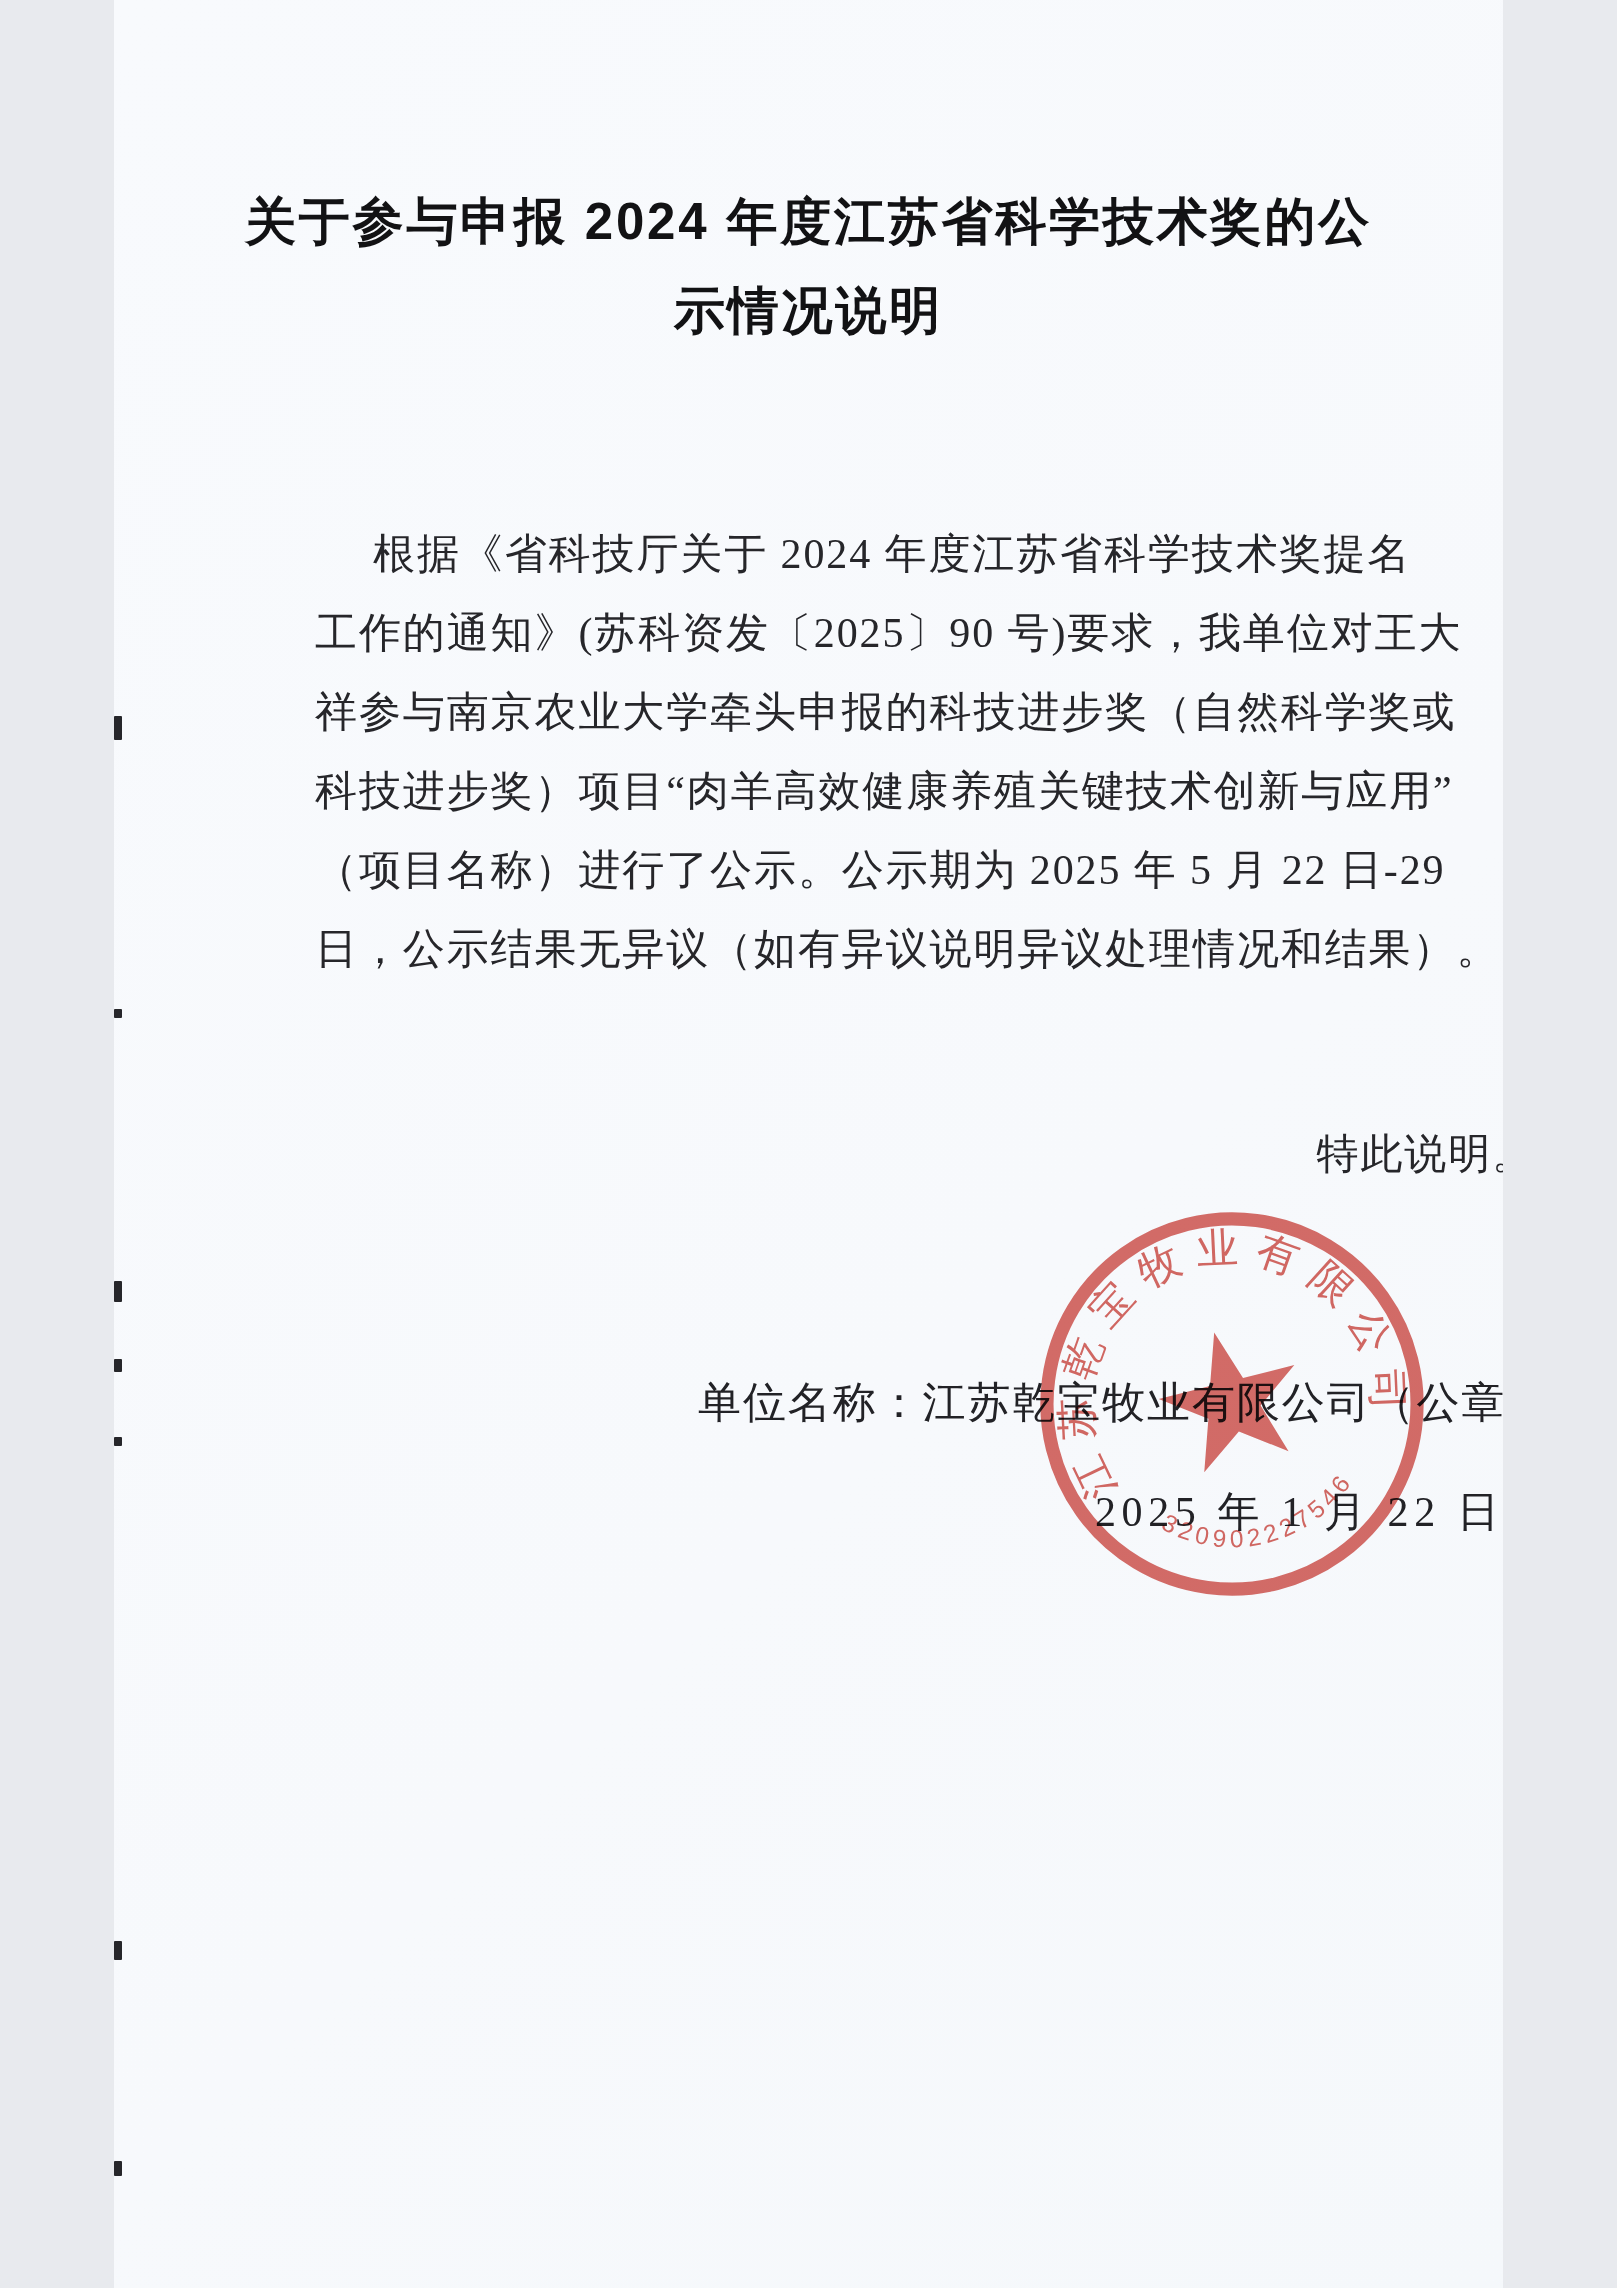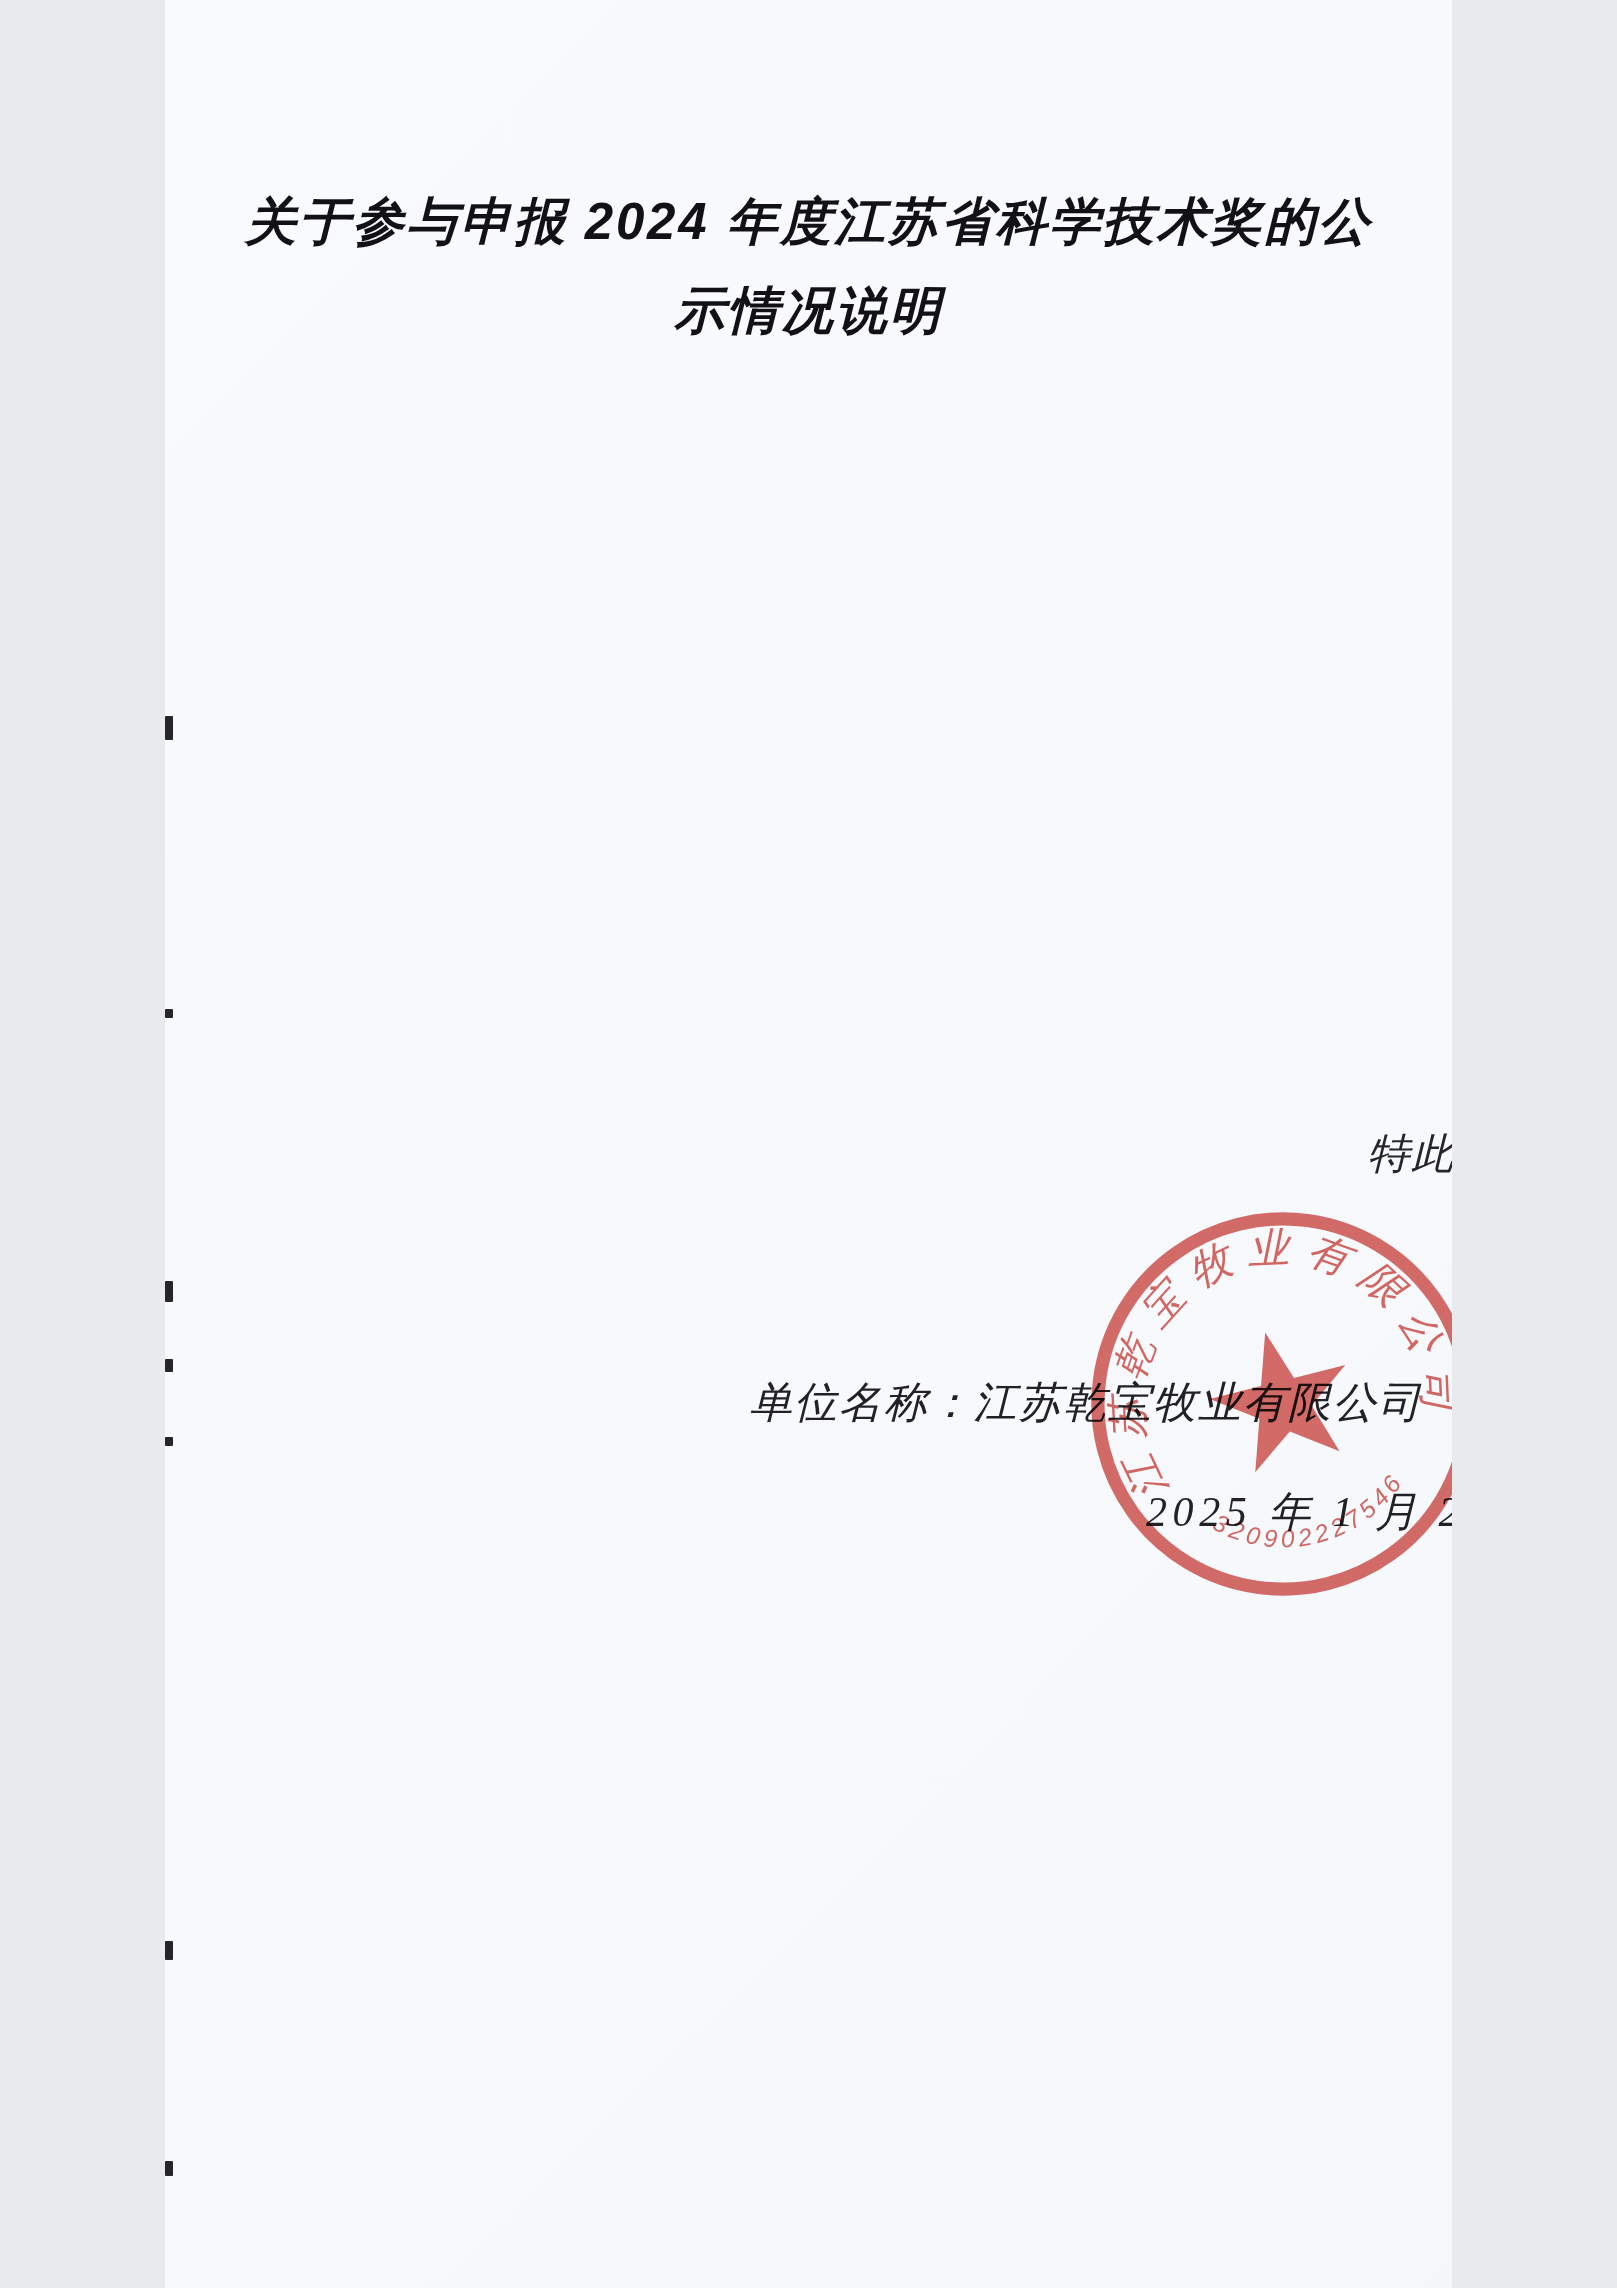--- a/index.html
+++ b/index.html
@@ -1,26 +1,25 @@
 <!DOCTYPE html>
 <html style="font-size:15px"><head>
 <meta charset="utf-8">
 <style>
   html, body { margin: 0; padding: 0; }
   body { background: #e8eaee; }
   .page {
     position: relative;
-    width: 1287px;
+    width: 1389px;
     height: 2289px;
     margin: 0 auto;
     background: linear-gradient(135deg, #f8fafd 0%, #f7f9fc 60%, #f5f8fb 100%);
     overflow: hidden;
     font-family: "Liberation Serif", "DejaVu Serif", serif;
     color: #1d1d1f;
-    font-style: italic;
   }
   .title-block {
     position: absolute;
     top: 177px;
     left: 0;
     right: 0;
     text-align: center;
     font-family: "Liberation Sans", "DejaVu Sans", sans-serif;
     font-weight: 700;
     font-size: 51px;
@@ -114,20 +113,28 @@
 </head>
 <body>
 
 <div class="page">
 
   <div class="title-block">
     <div>关于参与申报 2024 年度江苏省科学技术奖的公</div>
     <div>示情况说明</div>
   </div>
 
+  <div class="body-block">
+    <div class="body-line first">根据《省科技厅关于 2024 年度江苏省科学技术奖提名</div>
+    <div class="body-line">工作的通知》(苏科资发〔2025〕90 号)要求，我单位对王大</div>
+    <div class="body-line">祥参与南京农业大学牵头申报的科技进步奖（自然科学奖或</div>
+    <div class="body-line">科技进步奖）项目“肉羊高效健康养殖关键技术创新与应用”</div>
+    <div class="body-line">（项目名称）进行了公示。公示期为 2025 年 5 月 22 日-29</div>
+    <div class="body-line">日，公示结果无异议（如有异议说明异议处理情况和结果）。</div>
+  </div>
 
 
   <div class="closing-line">特此说明。</div>
 
   <div class="company-line">单位名称：江苏乾宝牧业有限公司（公章）</div>
 
   <div class="date-line">2025 年 1 月 22 日</div>
 
   <div class="seal-wrap">
     <svg viewBox="0 0 430 430" xmlns="http://www.w3.org/2000/svg">

